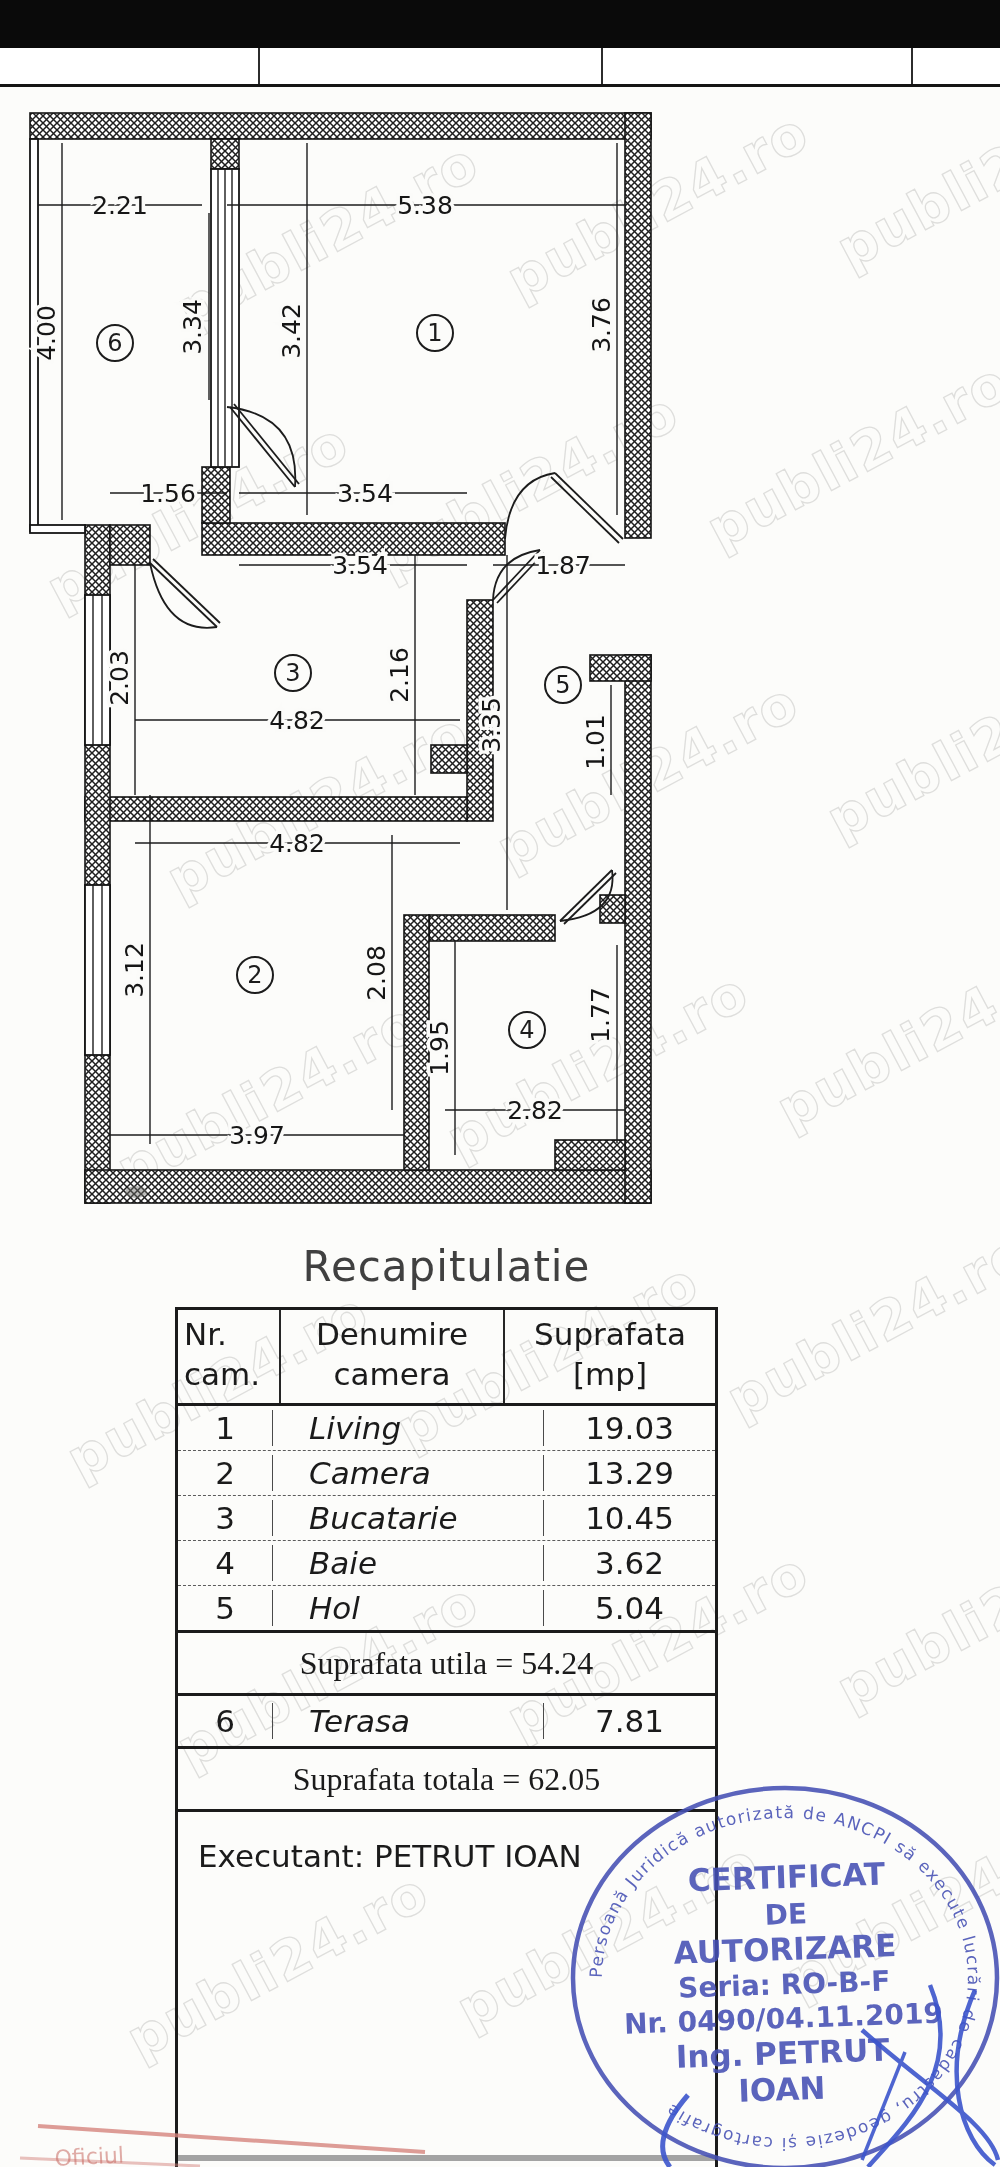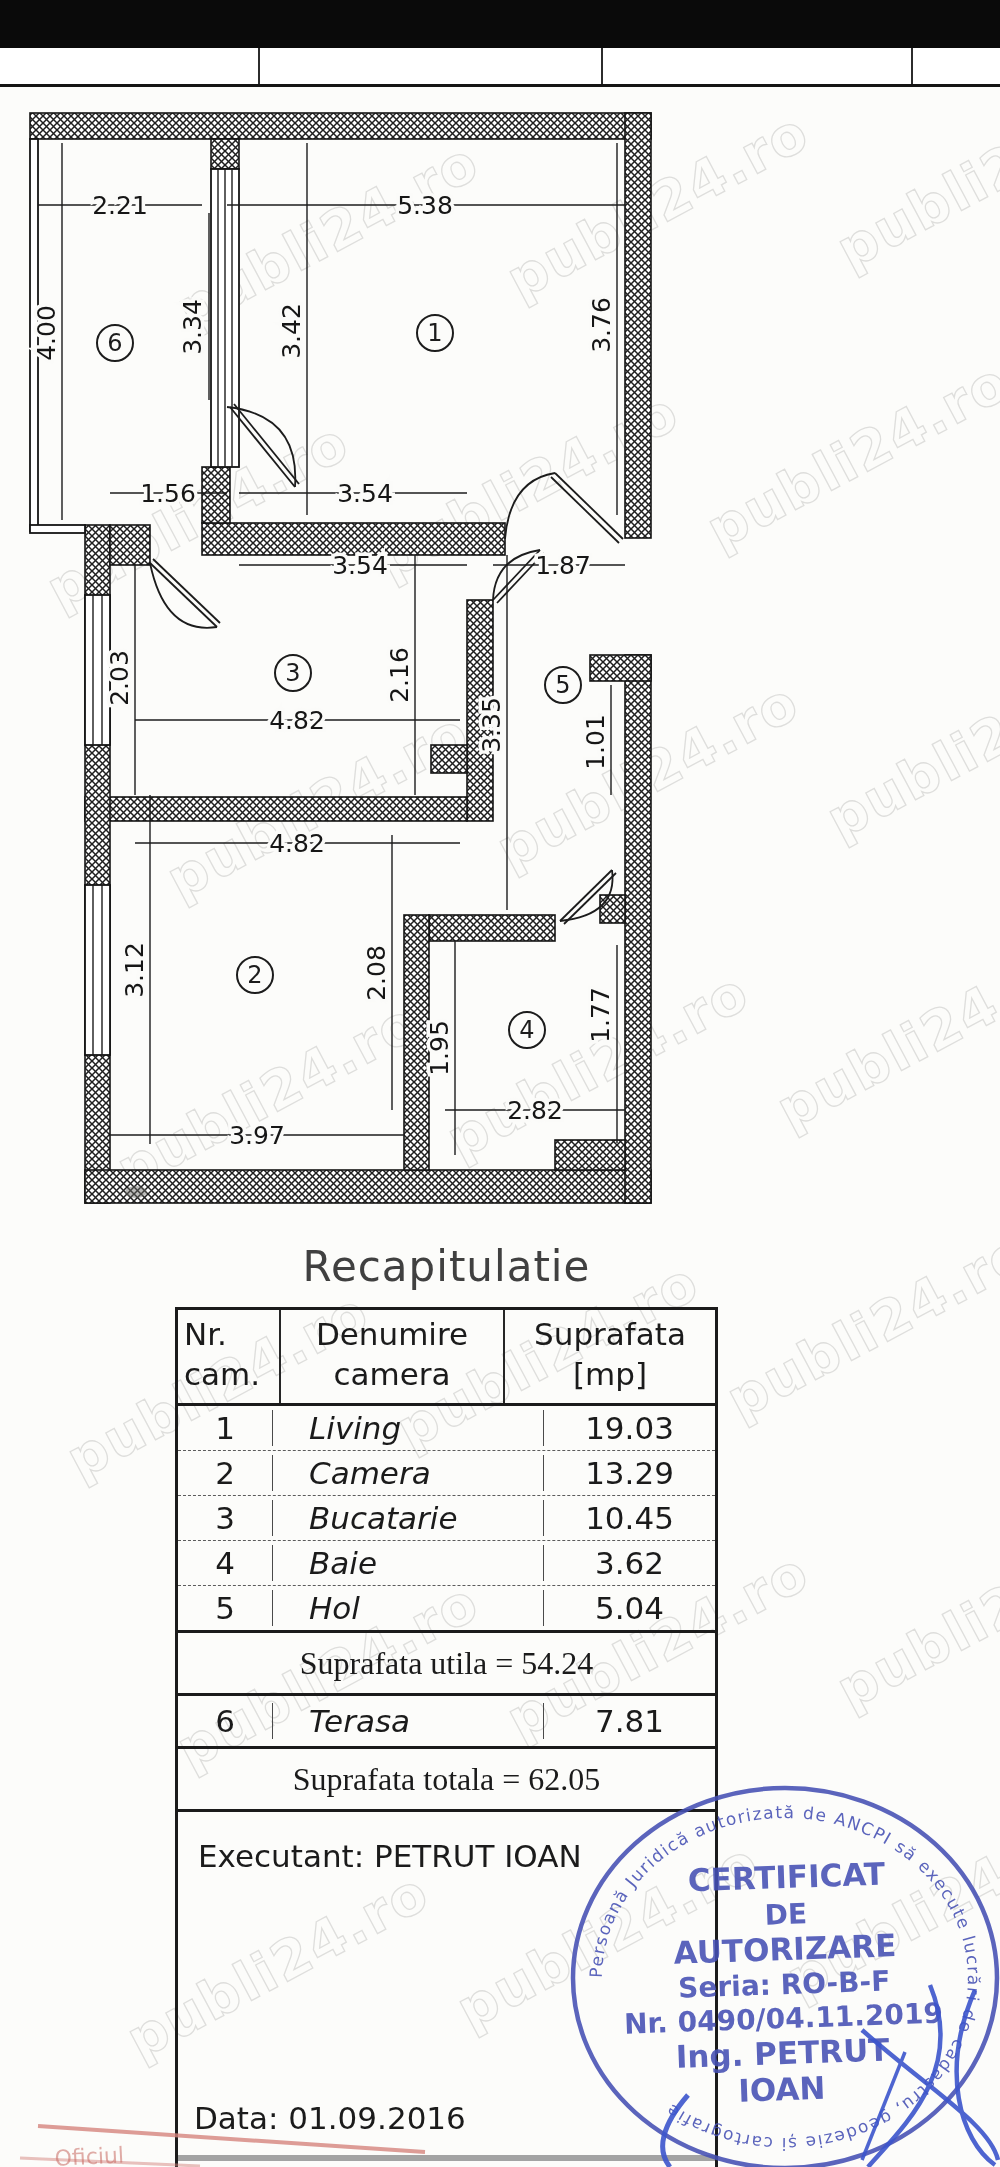--- a/index.html
+++ b/index.html
@@ -323,21 +323,20 @@
   <div class="t-row terasa">
     <div class="num">6</div>
     <div class="nm">Terasa</div>
     <div class="ar">7.81</div>
   </div>
 
   <div class="band">Suprafata totala = 62.05</div>
 
   <div class="exec-block">
     <div class="exec-line">Executant: PETRUT IOAN</div>
-    <div class="data-line">Data: 01.09.2016</div>
   </div>
 
   <div class="recept-row">Receptionat</div>
 </div>
 
 <svg id="overlay-svg" class="abs" width="1000" height="2167" viewBox="0 0 1000 2167">
   <g opacity="0.88">
     <ellipse cx="785" cy="1978" rx="212" ry="190" fill="none" stroke="#4550b4" stroke-width="4.5"></ellipse>
     <path id="rimPath" d="M 602 1978 a 183 160 0 1 1 366 0 a 183 160 0 1 1 -366 0" fill="none" stroke="none"></path>
     <text font-size="17" fill="#4550b4" letter-spacing="1.5">

